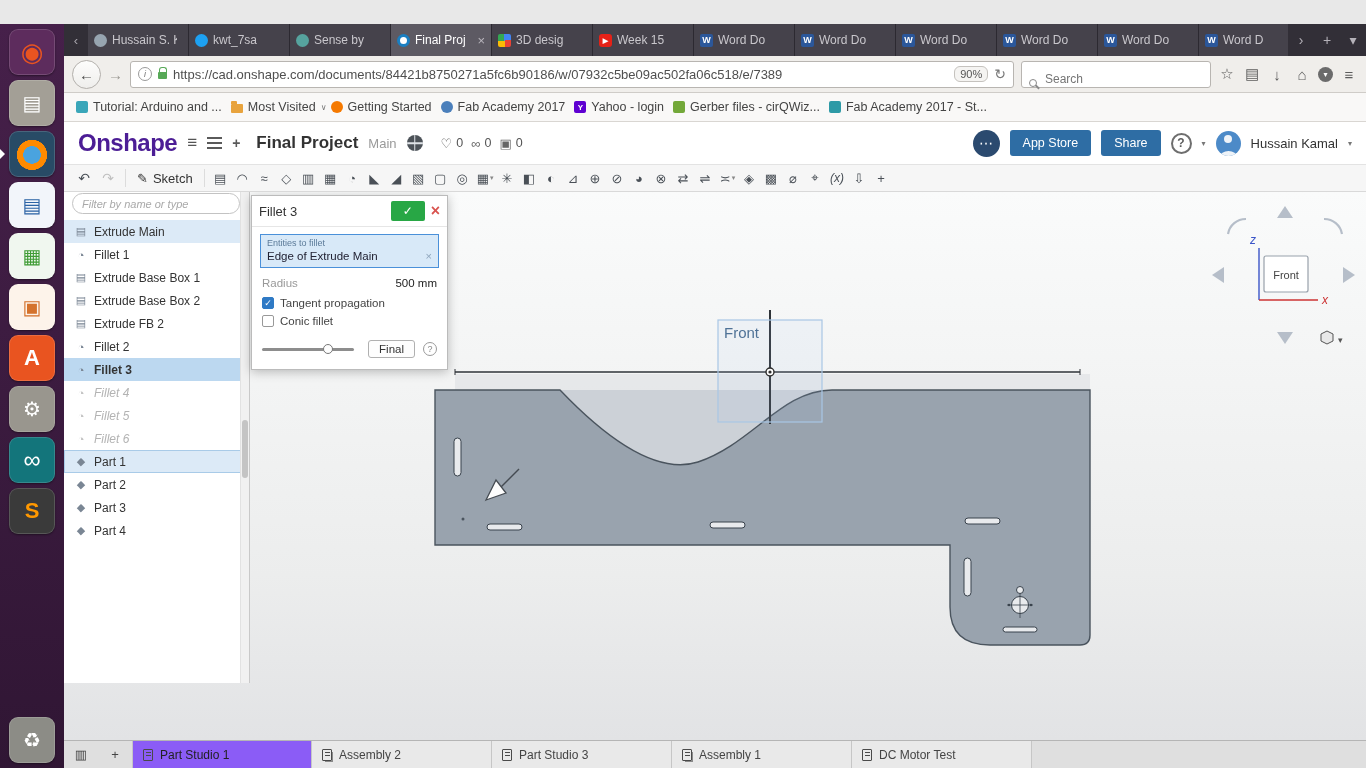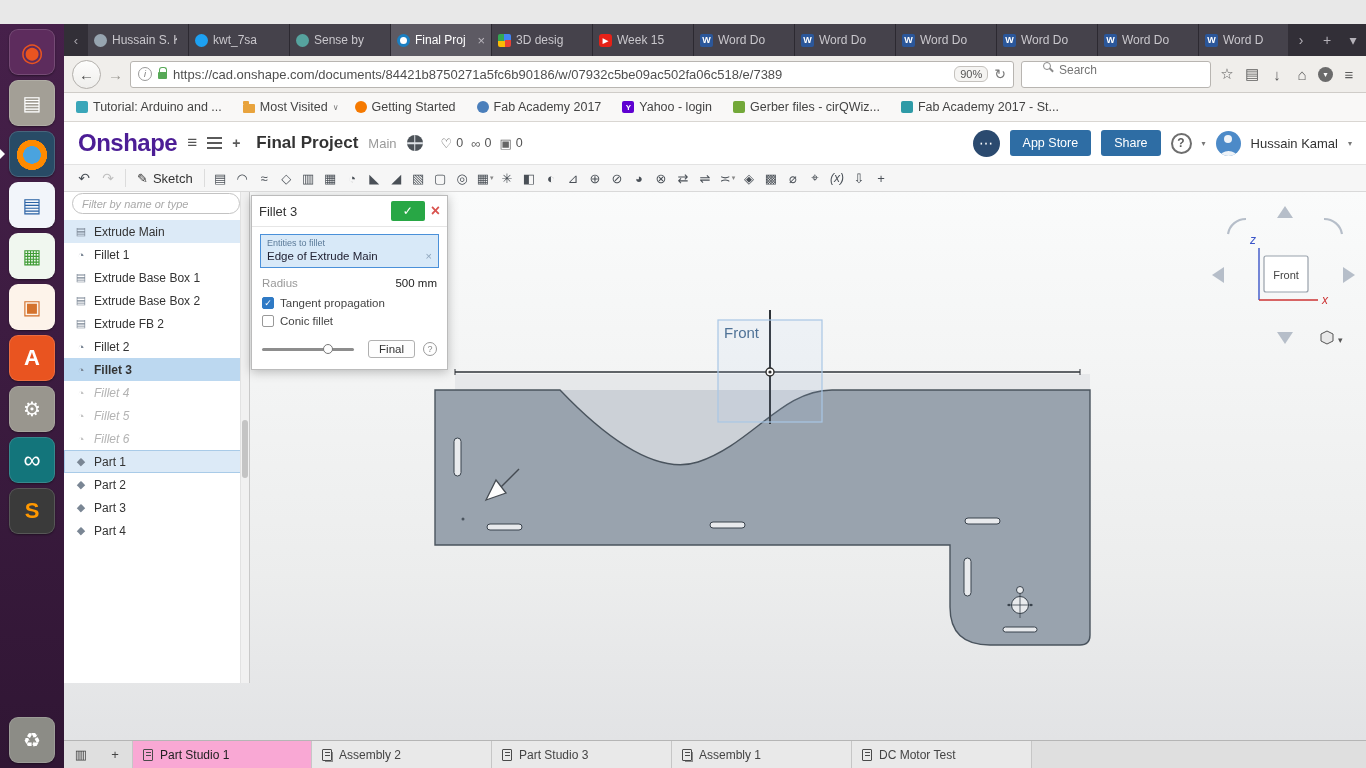--- a/index.html
+++ b/index.html
@@ -64,28 +64,28 @@
   .nav-back{width:29px;height:29px;border-radius:50%;border:1px solid #b3b0ac;background:linear-gradient(#fdfdfc,#efeeec);
             display:flex;align-items:center;justify-content:center;color:#4a4a4a;font-size:15px;flex:none;}
   .nav-fwd{color:#9b9893;font-size:15px;flex:none;}
   .urlbox{flex:1 1 auto;height:27px;background:#fff;border:1px solid #b8b5b1;border-radius:3px;display:flex;align-items:center;padding:0 7px;gap:6px;min-width:0;}
   .info-ic{width:14px;height:14px;border-radius:50%;border:1px solid #9a9a9a;color:#777;font-size:9px;display:flex;align-items:center;justify-content:center;flex:none;font-style:italic;}
   .lock{width:9px;height:7px;background:#57a957;border-radius:1px;position:relative;flex:none;margin-top:3px;}
   .lock:before{content:"";position:absolute;top:-5px;left:1px;width:6px;height:5px;border:1.5px solid #57a957;border-bottom:none;border-radius:3px 3px 0 0;}
   .url-text{flex:1;font-size:13px;color:#4f4f4f;white-space:nowrap;overflow:hidden;min-width:0;}
   .zoom-badge{font-size:11px;color:#555;border:1px solid #c5c2be;border-radius:6px;padding:1px 5px;background:#f5f4f2;flex:none;}
   .reload{color:#777;font-size:14px;flex:none;}
-  .searchbox{width:190px;height:27px;background:#fff;border:1px solid #b8b5b1;border-radius:3px;display:flex;align-items:flex-start;padding:0 21px;gap:6px;flex:none;}
+  .searchbox{width:190px;height:27px;background:#fff;border:1px solid #b8b5b1;border-radius:3px;display:flex;align-items:flex-end;padding:0 7px;gap:6px;flex:none;}
   .mag{width:8px;height:8px;border:1.5px solid #8a8a8a;border-radius:50%;position:relative;flex:none;}
   .mag:after{content:"";position:absolute;width:5px;height:1.5px;background:#8a8a8a;transform:rotate(45deg);right:-4px;bottom:-2px;}
   .searchbox input{border:none;outline:none;flex:1;font-size:12px;color:#444;min-width:0;font-family:inherit;background:transparent;}
   .nav-ic{color:#5c5c5c;font-size:15px;flex:none;width:18px;text-align:center;}
   .pocket{width:15px;height:15px;border-radius:50%;background:#6b6b6b;color:#fff;font-size:8px;display:flex;align-items:center;justify-content:center;flex:none;}
 
-  .bmbar{height:29px;background:#f9f8f7;border-bottom:1px solid #d9d6d2;display:flex;align-items:center;padding:0 12px;gap:16px;font-size:12.5px;color:#444;flex:none;overflow:hidden;}
+  .bmbar{height:29px;background:#f9f8f7;border-bottom:1px solid #d9d6d2;display:flex;align-items:center;padding:0 12px;gap:4px;font-size:12.5px;color:#444;flex:none;overflow:hidden;}
   .bm{display:flex;align-items:center;gap:5px;white-space:nowrap;}
   .bm-icon{width:12px;height:12px;border-radius:2px;background:#999;flex:none;display:flex;align-items:center;justify-content:center;font-size:8px;color:#fff;font-weight:bold;}
   .bm[data-icon="doc-teal"] .bm-icon{background:#3aa6b9;}
   .bm[data-icon="folder"] .bm-icon{background:#e8a33d;position:relative;border-radius:1px;height:9px;margin-top:2px;}
   .bm[data-icon="folder"] .bm-icon:before{content:"";position:absolute;top:-3px;left:0;width:6px;height:3px;background:#e8a33d;border-radius:1px 1px 0 0;}
   .bm[data-icon="dot-orange"] .bm-icon{background:#f57900;border-radius:50%;}
   .bm[data-icon="dot-globe"] .bm-icon{background:#4b7fbb;border-radius:50%;}
   .bm[data-icon="yahoo"] .bm-icon{background:#5f01d1;}
   .bm[data-icon="dot-green"] .bm-icon{background:#73a839;}
   .bm[data-icon="dot-teal2"] .bm-icon{background:#2e9aa6;}
@@ -174,21 +174,21 @@
   .final-btn{margin-left:auto;border:1px solid #b0b0b0;background:#fdfdfd;border-radius:3px;padding:2px 10px;font-size:11.5px;color:#333;font-family:inherit;}
   .dlg-help{width:14px;height:14px;border-radius:50%;border:1px solid #9a9a9a;color:#8a8a8a;font-size:9px;display:flex;align-items:center;justify-content:center;flex:none;}
 
   .cvs{position:absolute;left:186px;top:0;width:1116px;height:548px;display:block;font-family:inherit;}
 
   
   .os-tabbar{height:28px;background:#dfdfdf;border-top:1px solid #b5b5b5;display:flex;align-items:stretch;flex:none;}
   .bt-ic{width:34px;display:flex;align-items:center;justify-content:center;color:#444;font-size:13px;flex:none;}
   .bt-tab{width:180px;display:flex;align-items:center;gap:7px;padding:0 10px;border-right:1px solid #c6c6c6;
           background:#e9e9e9;color:#444;font-size:12px;flex:none;overflow:hidden;white-space:nowrap;}
-  .bt-tab.active{background:#f9a8d4;color:#222;border-left:1px solid #c6c6c6;}
+  .bt-tab.active{background:#8b5cf6;color:#222;border-left:1px solid #c6c6c6;}
   .doc-ic{width:10px;height:12px;border:1.2px solid #4a4a4a;border-radius:1px;position:relative;flex:none;}
   .doc-ic:after{content:"";position:absolute;left:1.5px;top:2.5px;right:1.5px;height:1.4px;background:#4a4a4a;box-shadow:0 3px 0 #4a4a4a;}
   .bt-tab.assembly .doc-ic{box-shadow:2px 2px 0 -1px #8a8a8a;}
 </style>
 </head>
 <body>
 
 <div class="screen">
 
 

